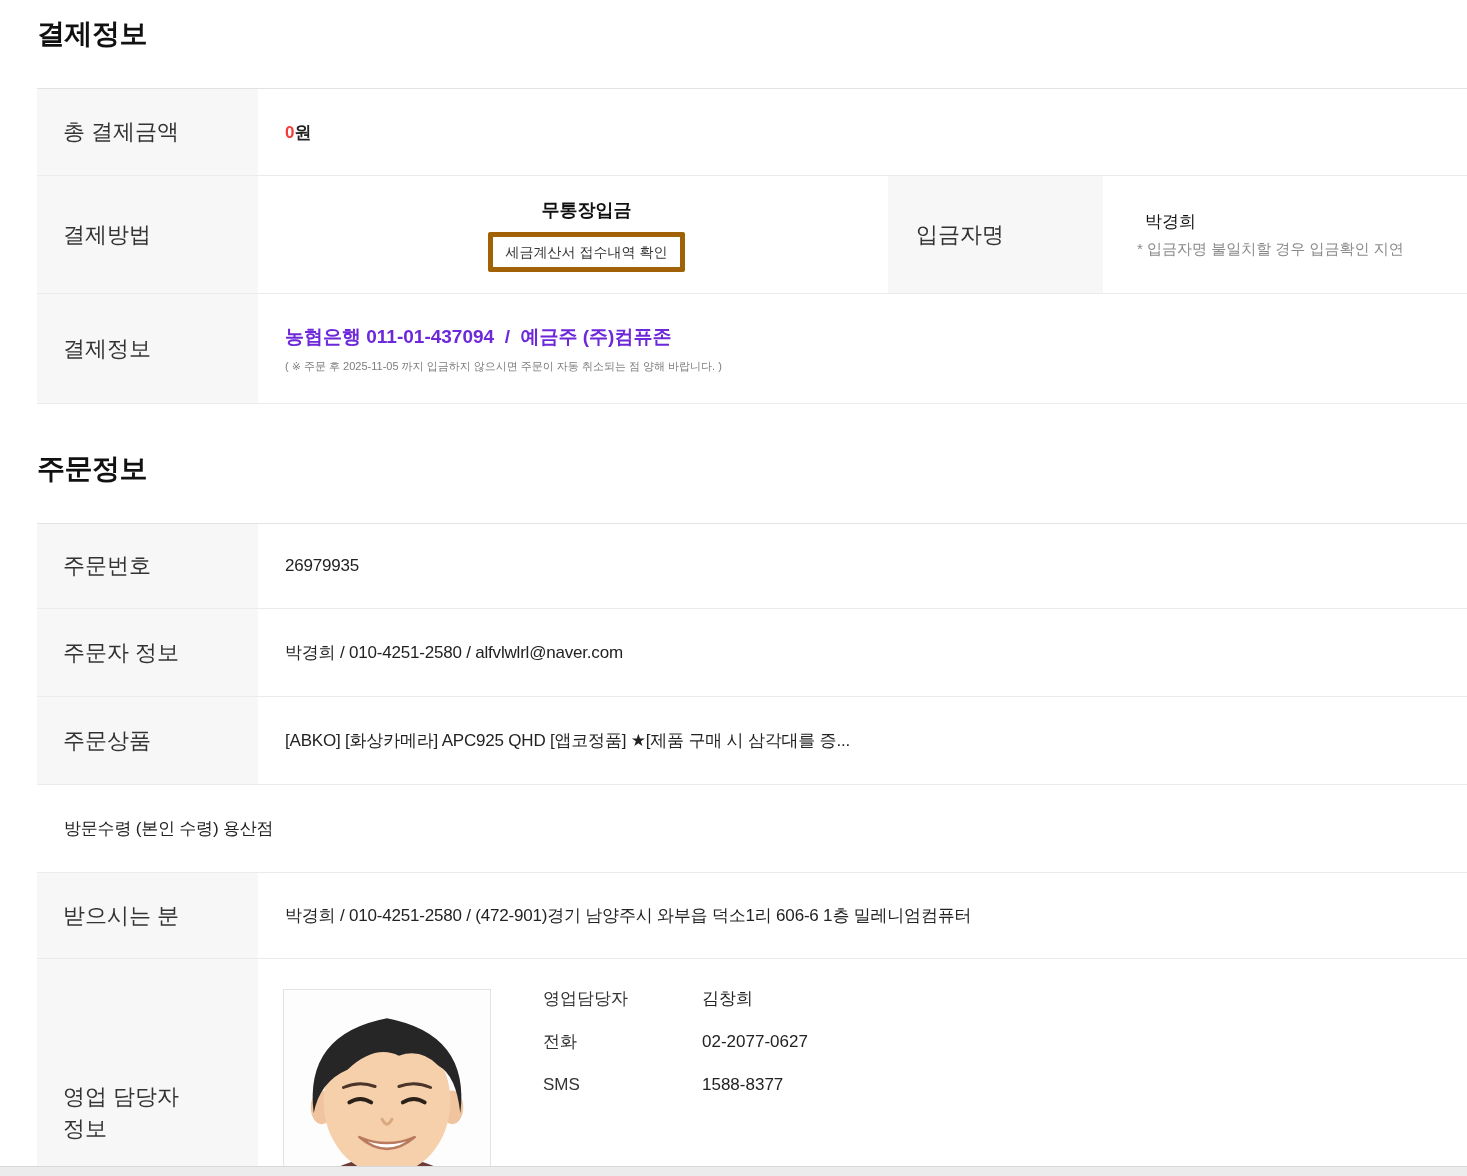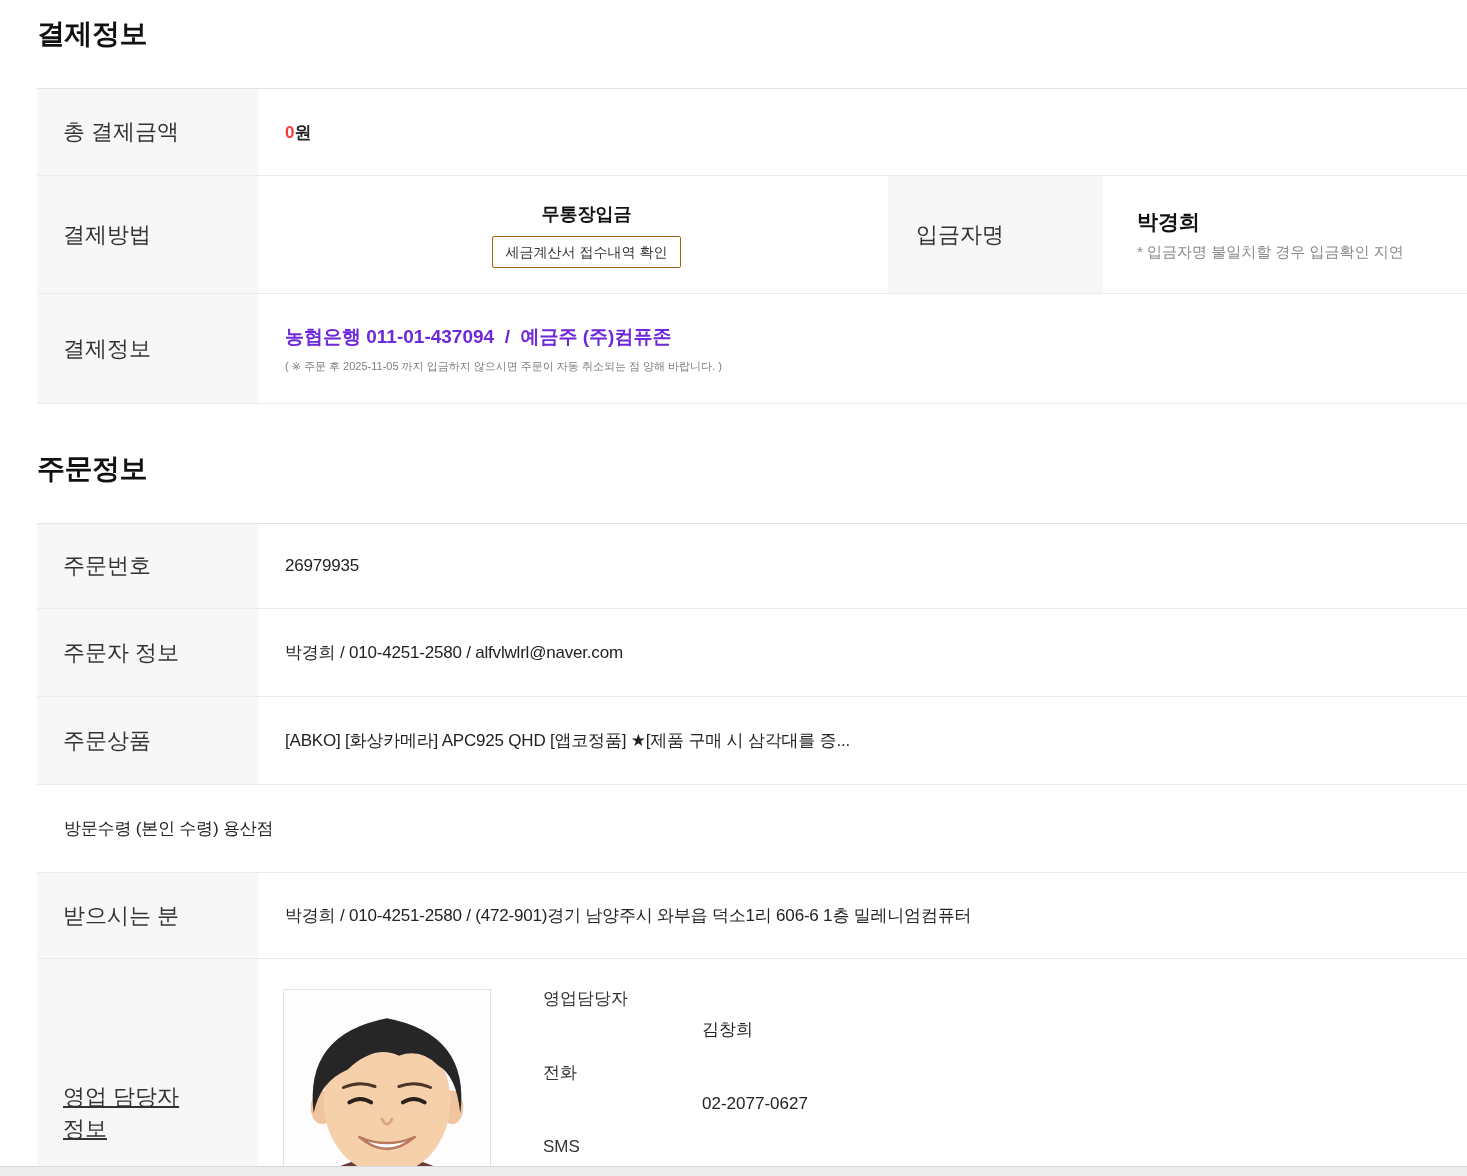--- a/index.html
+++ b/index.html
@@ -46,53 +46,53 @@
   .value-cell.grow{flex:1 1 auto;}
 
   
   .h87{height:87px;} .h118{height:118px;} .h110{height:110px;}
   .amount{font-size:17px;font-weight:600;color:#222;}
   .amount .red{color:#f43b3b;}
   .method-cell{flex:0 0 630px;width:630px;flex-direction:column;align-items:center;gap:10px;}
   .method-name{font-size:18px;font-weight:700;color:#111;white-space:nowrap;}
   .tax-btn{
     font-family:inherit;
-    background:#fff;border:1px solid #a16207;border-radius:2px;
+    background:#fff;border:5px solid #a16207;border-radius:2px;
     font-size:14px;color:#333;padding:8px 13px;line-height:1;
     cursor:pointer;white-space:nowrap;
   }
   .sub-label{flex:0 0 215px;width:215px;}
   .sub-label .label-inner{padding-left:2px;}
   .depositor-cell{padding-left:34px;}
-  .depositor-name{font-size:21px;font-weight:700;color:#111;}
+  .depositor-name{font-size:17px;font-weight:400;color:#111;margin-left:8px;}
   .depositor-note{margin-top:7px;font-size:15px;color:#8a8a8a;}
   .bank-line{font-size:19px;font-weight:600;color:#6d28d9;white-space:pre-wrap;}
   .bank-note{margin-top:9px;font-size:11px;color:#7d7d7d;white-space:pre-wrap;}
 
   
   .h85{height:85px;} .h88{height:88px;} .h86{height:86px;}
   .order-value{font-weight:500;letter-spacing:-0.2px;}
 
   
   .manager-row{height:218px;border-bottom:none;position:relative;}
   .manager-label{line-height:32px;}
-  .manager-label .label-inner{padding-top:122px;text-decoration:underline;}
+  .manager-label .label-inner{padding-top:122px;}
   .portrait{
     position:absolute;left:246px;top:30px;width:208px;height:300px;
     border:1px solid #e3e3e3;background:#fdfdfd;box-sizing:border-box;
   }
   .portrait svg{display:block;width:100%;height:100%;}
   .manager-fields{
     position:absolute;left:506px;top:27px;
     display:grid;grid-template-columns:159px auto;
     row-gap:17px;column-gap:0;
     font-size:17px;line-height:26px;
   }
   .mf-key{color:#333;}
-  .mf-val{color:#222;font-weight:500;margin-top:31px;}
+  .mf-val{color:#222;font-weight:500;}
 
   .bottom-band{
     position:absolute;left:0;top:1166px;width:1467px;height:10px;
     background:#ececec;border-top:1px solid #d8d8d8;box-sizing:border-box;
     z-index:5;
   }
 </style>
 </head>
 <body>
 

